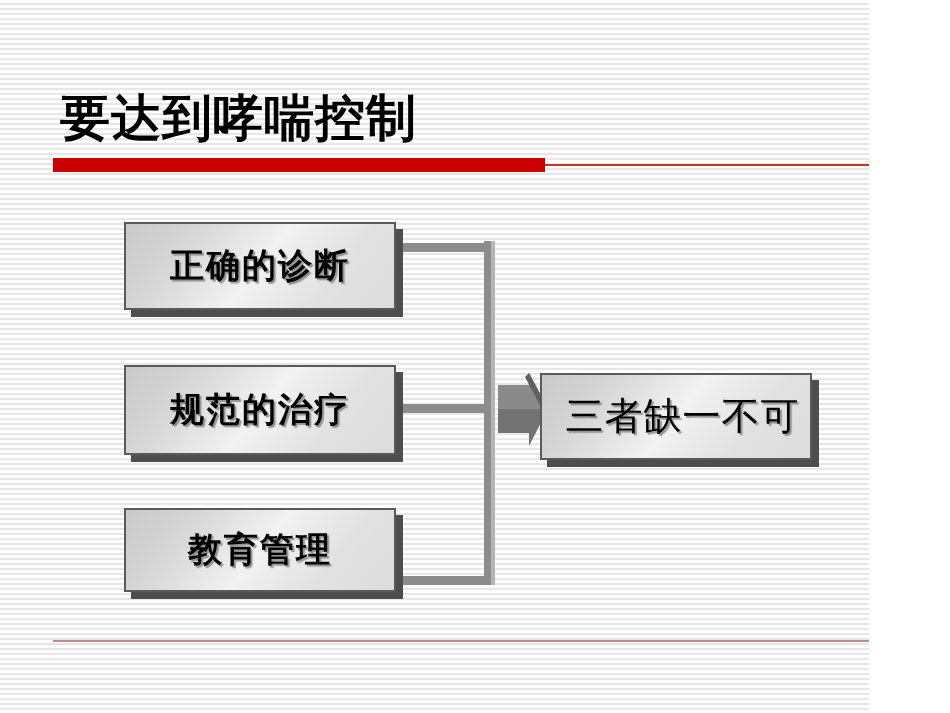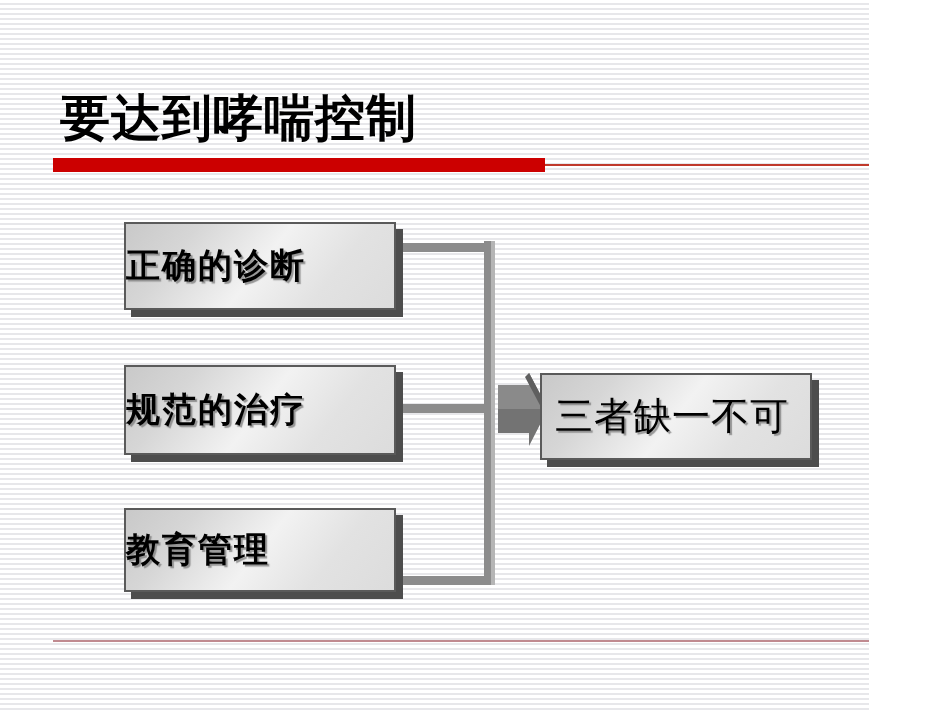--- a/index.html
+++ b/index.html
@@ -84,21 +84,21 @@
 
   
   .pbox {
     position: absolute;
     box-sizing: border-box;
     border: 2px solid #5a5a5a;
     background: linear-gradient(128deg, #c9c9c9 0%, #d6d6d6 22%, #f2f2f2 50%, #e2e2e2 74%, #dcdcdc 100%);
     box-shadow: 7px 7px 0 0 #4d4d4d;
     display: flex;
     align-items: center;
-    justify-content: flex-start;
+    justify-content: center;
   }
   .pbox .ptext {
     color: #000000;
     white-space: nowrap;
     text-shadow: 2px 2px 1px rgba(120,120,120,0.75);
   }
 
   .kai .ptext {
     font-family: "DejaVu Serif", "Liberation Serif", serif;
     font-weight: 700;

